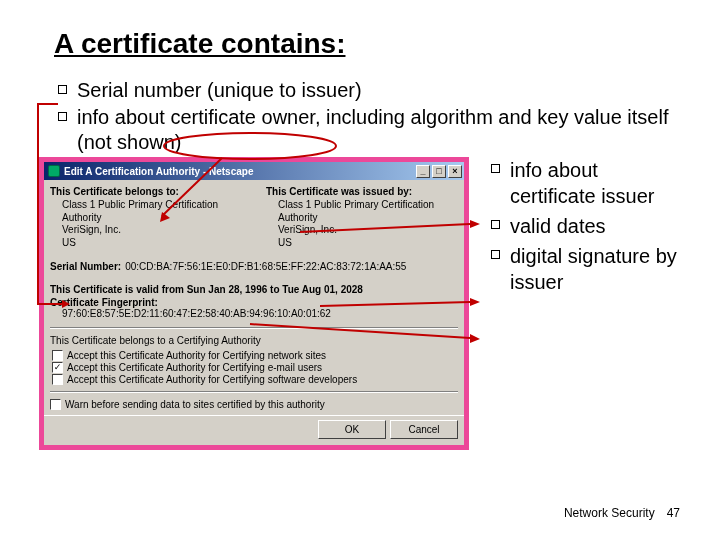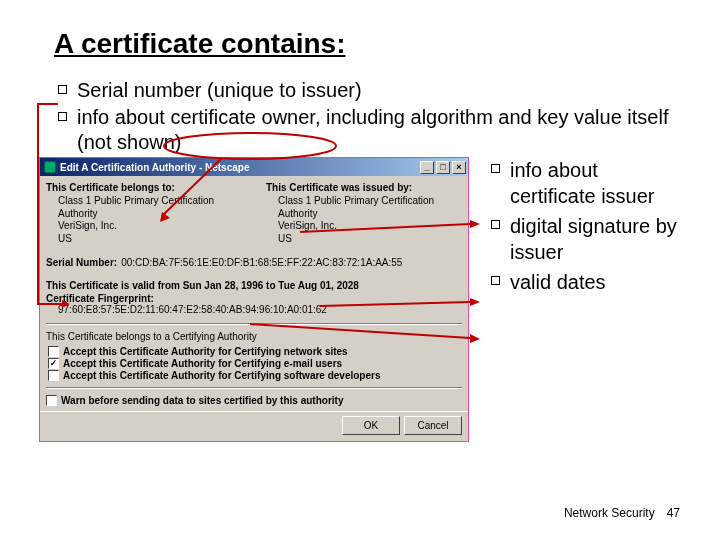--- a/index.html
+++ b/index.html
@@ -60,21 +60,21 @@
   .side-bullets {
     margin-left: 22px;
     padding-top: 0px;
   }
   .side-bullets .bullet-text { font-size: 20px; line-height: 1.3; }
   .side-bullets .bullet-row { margin-bottom: 4px; }
 
   
   .win {
     width: 430px;
-    border: 1px solid #ec4899;
+    border: 5px solid #ec4899;
     background: #d4d0c8;
     font-family: Tahoma, Arial, sans-serif;
     font-size: 10px;
     color: #000;
     filter: blur(0.3px);
   }
   .titlebar {
     height: 18px;
     background: linear-gradient(90deg, #0a246a 0%, #a6caf0 100%);
     display: flex;
@@ -103,34 +103,34 @@
   .row-line { margin-top: 12px; }
   .kv { display: flex; }
   .klabel { font-weight: bold; margin-right: 4px; white-space: nowrap;}
   .kval { font-size: 10px; }
   .hr {
     border: none; border-top: 1px solid #808080; border-bottom: 1px solid #fff;
     margin: 6px 0;
   }
   .note { font-size: 10px; margin-bottom: 4px;}
   .checklist { margin-left: 2px; }
-  .check-row { display: flex; gap: 4px; margin: 1px 0; font-weight: bold;}
+  .check-row { display: flex; gap: 4px; margin: 1px 0;}
   .checkbox {
     width: 11px; height: 11px; background: #fff;
     border-top: 1px solid #404040; border-left: 1px solid #404040;
     border-right: 1px solid #fff; border-bottom: 1px solid #fff;
     display: flex; align-items: center; justify-content: center;
     font-size: 9px; line-height: 9px;
   }
   .dlg-buttons {
     display: flex; justify-content: flex-end; gap: 4px; padding: 4px 6px 6px 6px;
     border-top: 1px solid #fff;
   }
   .dlg-btn {
-    width: 58px; height: 19px; font-size: 10px; text-align: center;
+    width: 68px; height: 19px; font-size: 10px; text-align: center;
     background: #d4d0c8;
     border-top: 1px solid #fff; border-left: 1px solid #fff;
     border-right: 1px solid #404040; border-bottom: 1px solid #404040;
     display: flex; align-items: center; justify-content: center;
   }
 
   .footer {
     position: absolute;
     bottom: 20px;
     right: 40px;
@@ -243,25 +243,25 @@
       </div>
     </div>
 
     <div class="side-bullets">
       <div class="bullet-row">
         <div class="bullet-sq"></div>
         <div class="bullet-text">info about certificate issuer</div>
       </div>
       <div class="bullet-row">
         <div class="bullet-sq"></div>
-        <div class="bullet-text">digital signature by issuer</div>
+        <div class="bullet-text">valid dates</div>
       </div>
       <div class="bullet-row">
         <div class="bullet-sq"></div>
-        <div class="bullet-text">valid dates</div>
+        <div class="bullet-text">digital signature by issuer</div>
       </div>
     </div>
   </div>
 
   <div class="arrow" style="left:38px; top:104px;">
     <svg width="30" height="210">
         <path d="M20 0 L0 0 L0 200 L24 200" stroke="#c00000" stroke-width="2" fill="none"></path>
         <polygon points="24,196 32,200 24,204" fill="#c00000"></polygon>
       </svg>
   </div>

